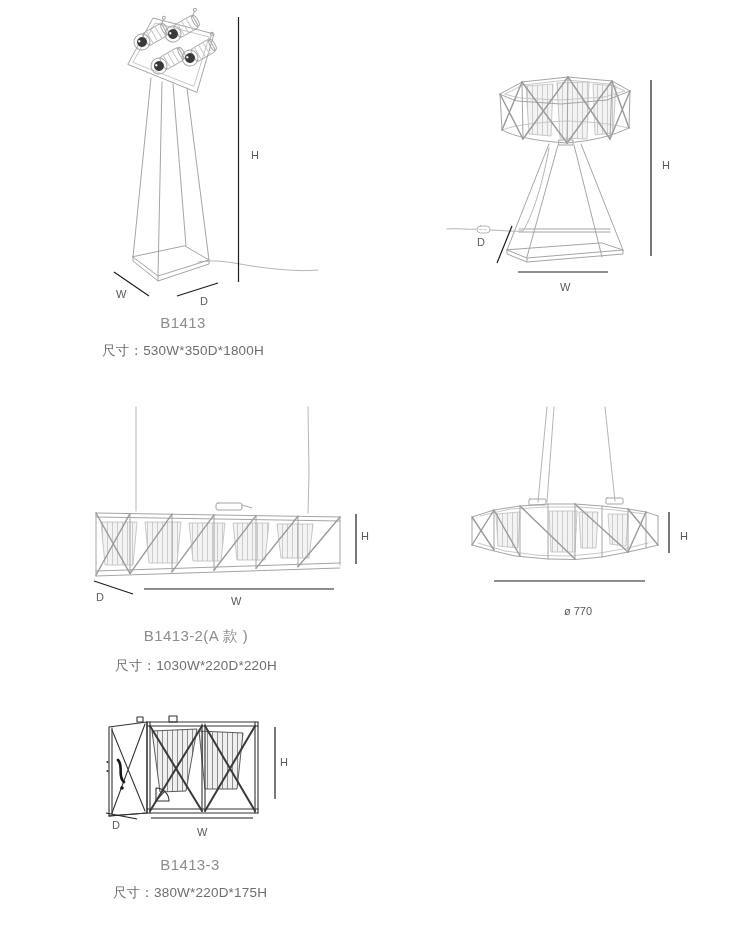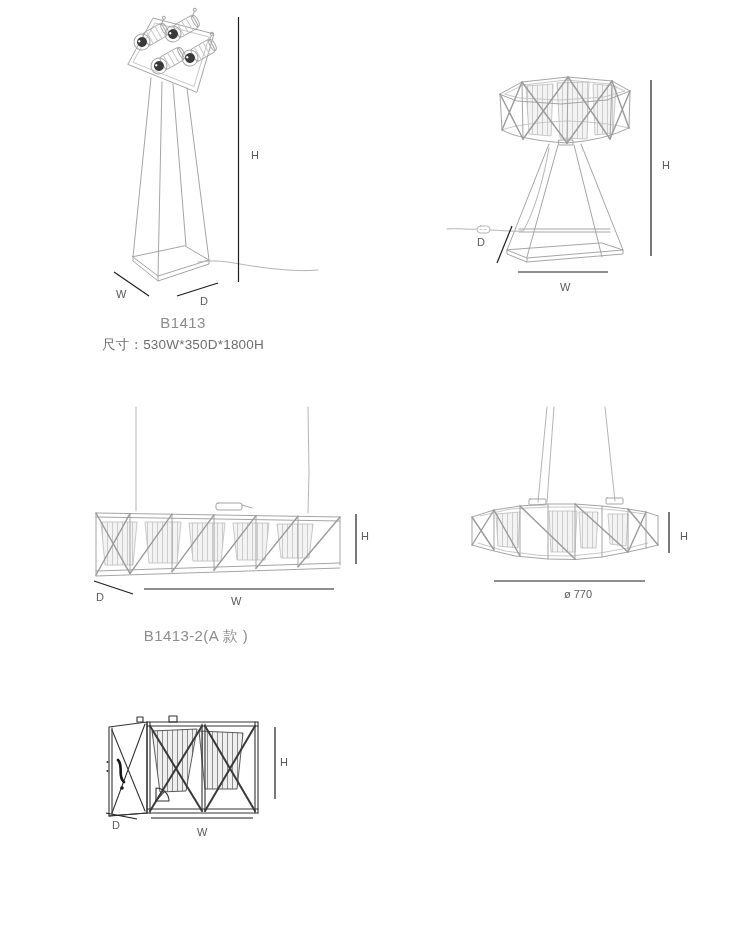--- a/index.html
+++ b/index.html
@@ -17,21 +17,21 @@
   .s-darkb{stroke:#3a3a3a;fill:none;stroke-width:2;stroke-linecap:round;}
   .s-dim{stroke:#1f1f1f;fill:none;stroke-width:1.2;}
   .shade{stroke:#bdbdbd;stroke-width:.8;}
   .shadeD{stroke:#4a4a4a;stroke-width:.9;}
   .dim-label{
     position:absolute;font-size:11px;color:#5a5a5a;line-height:1;
     white-space:nowrap;
   }
   .caption{position:absolute;transform:translateX(-50%);text-align:center;white-space:nowrap;}
   .caption-title{font-size:15px;color:#8d8d8d;letter-spacing:.4px;}
-  .caption-size{font-size:13.5px;color:#6e6e6e;margin-top:5px;letter-spacing:.2px;}
+  .caption-size{font-size:13.5px;color:#6e6e6e;margin-top:11px;letter-spacing:.2px;}
 </style>
 </head>
 <body>
 
 <div class="sheet">
 
   <svg class="fig" style="left:55px;top:8px" width="270" height="300" viewBox="55 8 270 300">
 
     <g class="s-main">
       <path d="M151,78 L133,257"></path>
@@ -205,20 +205,21 @@
       <path d="M356,514 L356,564"></path>
       <path d="M144,589 L334,589"></path>
       <path d="M94,581 L133,594"></path>
     </g>
   </svg>
   <span class="dim-label" style="left:361px;top:531px">H</span>
   <span class="dim-label" style="left:231px;top:596px">W</span>
   <span class="dim-label" style="left:96px;top:592px">D</span>
   <div class="caption" style="left:196px;top:627px">
     <div class="caption-title">B1413-2(A 款 )</div>
+    <div class="caption-size">尺寸：1030W*220D*220H</div>
   </div>
 
   <svg class="fig" style="left:450px;top:405px" width="260" height="205" viewBox="450 405 260 205">
     <defs>
       <pattern id="pleat4" width="5" height="6" patternUnits="userSpaceOnUse">
         <rect width="5" height="6" fill="#f3f3f3"></rect>
         <path d="M2.5,0 V6" stroke="#cccccc" stroke-width="1"></path>
       </pattern>
     </defs>
 
@@ -253,21 +254,21 @@
         <path d="M628,509 L658,545 M646,512 L628,552"></path>
       </g>
     </g>
 
     <g class="s-dim">
       <path d="M669,512 L669,553"></path>
       <path d="M494,581 L645,581"></path>
     </g>
   </svg>
   <span class="dim-label" style="left:680px;top:531px">H</span>
-  <span class="dim-label" style="left:578px;top:589px;transform:translateX(-50%)">ø 770</span>
+  <span class="dim-label" style="left:578px;top:606px;transform:translateX(-50%)">ø 770</span>
 
   <svg class="fig" style="left:80px;top:700px" width="220" height="145" viewBox="80 700 220 145">
     <defs>
       <pattern id="pleat5" width="5" height="6" patternUnits="userSpaceOnUse">
         <rect width="5" height="6" fill="#efefef"></rect>
         <path d="M2.5,0 V6" stroke="#8d8d8d" stroke-width="1"></path>
       </pattern>
     </defs>
 
     <g>
@@ -306,14 +307,18 @@
 
     <g class="s-dim">
       <path d="M275,727 L275,799"></path>
       <path d="M151,818 L253,818"></path>
       <path d="M106,813 L137,819"></path>
     </g>
   </svg>
   <span class="dim-label" style="left:280px;top:757px">H</span>
   <span class="dim-label" style="left:197px;top:827px">W</span>
   <span class="dim-label" style="left:112px;top:820px">D</span>
+  <div class="caption" style="left:190px;top:856px">
+    <div class="caption-title">B1413-3</div>
+    <div class="caption-size">尺寸：380W*220D*175H</div>
+  </div>
 
 </div>
 
 </body></html>

